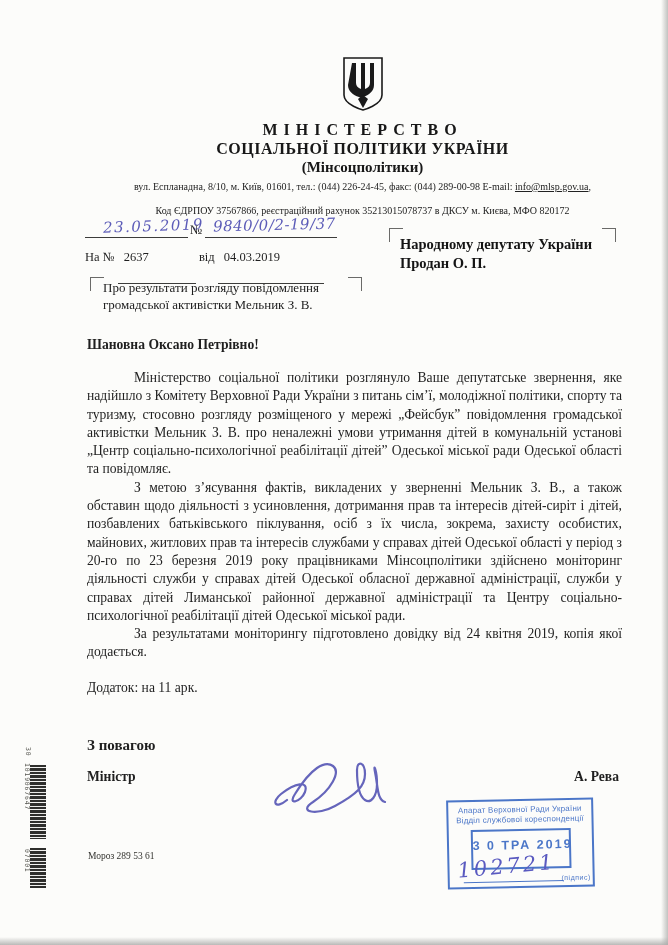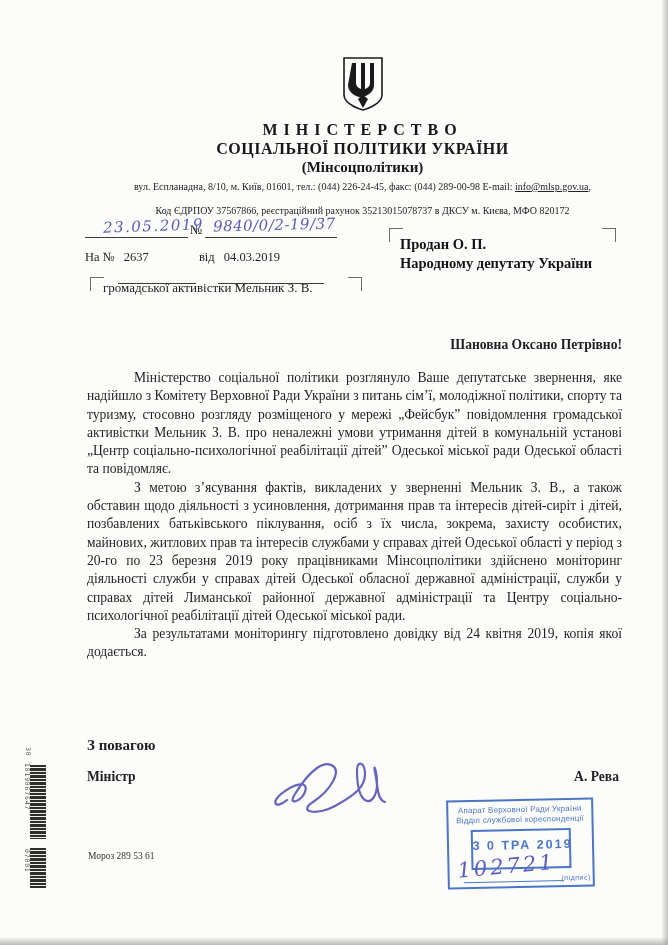--- a/index.html
+++ b/index.html
@@ -42,21 +42,21 @@
   .corner.tr { border-right:1px solid #6a6a68; }
 
   
   .recipient { position:absolute; left:400px; top:235px; width:215px;
                font-size:14.5px; font-weight:bold; line-height:19px; color:#141414; }
   .subject   { position:absolute; left:103px; top:279px; width:255px;
                font-size:13px; line-height:17px; color:#1c1c1c; }
 
   
   .bodytext { position:absolute; left:87px; top:337px; width:535px; }
-  .salutation { text-align:right; font-weight:bold; font-size:13.6px; margin:0 0 16px 0; }
+  .salutation { text-align:left; font-weight:bold; font-size:13.6px; margin:0 0 16px 0; }
   .bodytext p { margin:0; font-size:13.6px; line-height:18.3px; text-align:justify; text-indent:47px; }
   .attachment { margin-top:17px !important; text-indent:0 !important; text-align:left !important; }
 
   .closing  { position:absolute; left:87px; top:737px; font-size:15px; font-weight:bold; }
   .sign-row { position:absolute; left:87px; top:769px; width:532px; display:flex;
               justify-content:space-between; font-size:13.6px; font-weight:bold; }
   .signature-svg { position:absolute; left:265px; top:752px; }
 
   
   .stamp { position:absolute; left:447px; top:799px; width:143px; height:85px;
@@ -114,35 +114,37 @@
   <div class="ref-row2">
     <span>На №</span>
     <span class="fill fill-num">2637</span>
     <span>від</span>
     <span class="fill fill-date">04.03.2019</span>
   </div>
 
   <span class="corner tl" style="left:389px; top:228px;"></span>
   <span class="corner tr" style="left:602px; top:228px;"></span>
   <div class="recipient">
+    <div>Народному депутату України</div>
     <div>Продан О. П.</div>
-    <div>Народному депутату України</div>
   </div>
 
   <span class="corner tl" style="left:90px;  top:277px;"></span>
   <span class="corner tr" style="left:348px; top:277px;"></span>
   <div class="subject">
+    <div>Про результати розгляду повідомлення</div>
     <div>громадської активістки Мельник З. В.</div>
   </div>
 
   <div class="bodytext">
     <div class="salutation">Шановна Оксано Петрівно!</div>
     <p>Міністерство соціальної політики розглянуло Ваше депутатське звернення, яке надійшло з Комітету Верховної Ради України з питань сім’ї, молодіжної політики, спорту та туризму, стосовно розгляду розміщеного у мережі „Фейсбук” повідомлення громадської активістки Мельник З. В. про неналежні умови утримання дітей в комунальній установі „Центр соціально-психологічної реабілітації дітей” Одеської міської ради Одеської області та повідомляє.</p>
     <p>З метою з’ясування фактів, викладених у зверненні Мельник З. В., а також обставин щодо діяльності з усиновлення, дотримання прав та інтересів дітей-сиріт і дітей, позбавлених батьківського піклування, осіб з їх числа, зокрема, захисту особистих, майнових, житлових прав та інтересів службами у справах дітей Одеської області у період з 20-го по 23 березня 2019 року працівниками Мінсоцполітики здійснено моніторинг діяльності служби у справах дітей Одеської обласної державної адміністрації, служби у справах дітей Лиманської районної державної адміністрації та Центру соціально-психологічної реабілітації дітей Одеської міської ради.</p>
     <p>За результатами моніторингу підготовлено довідку від 24 квітня 2019, копія якої додається.</p>
+    <p class="attachment">Додаток: на 11 арк.</p>
   </div>
 
   <div class="closing">З повагою</div>
   <div class="sign-row">
     <span>Міністр</span>
     <span>А. Рева</span>
   </div>
 
   <svg class="signature-svg" width="130" height="70" viewBox="0 0 130 70">
     <path d="M22 48 C10 58 6 50 16 42 C30 31 44 28 40 40 C36 50 22 54 30 42 C46 16 60 8 68 14 C76 20 66 38 48 50 C32 60 52 64 70 54 C92 42 100 34 100 22 C100 10 92 8 92 18 C92 30 94 44 100 48 C106 52 112 44 112 32 C112 18 108 10 110 20 C113 34 112 48 120 50" fill="none" stroke="#6565bb" stroke-width="2.2" stroke-linecap="round"></path>

